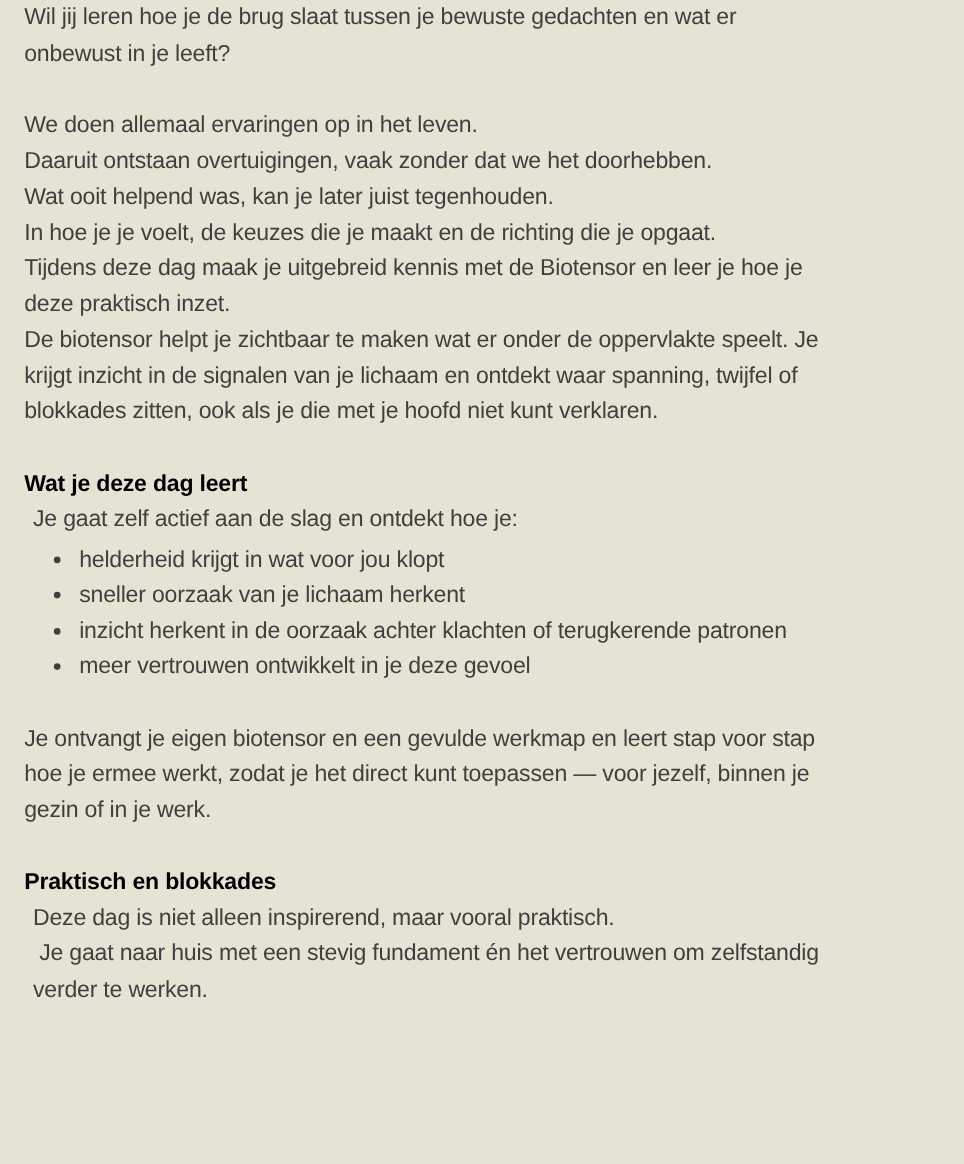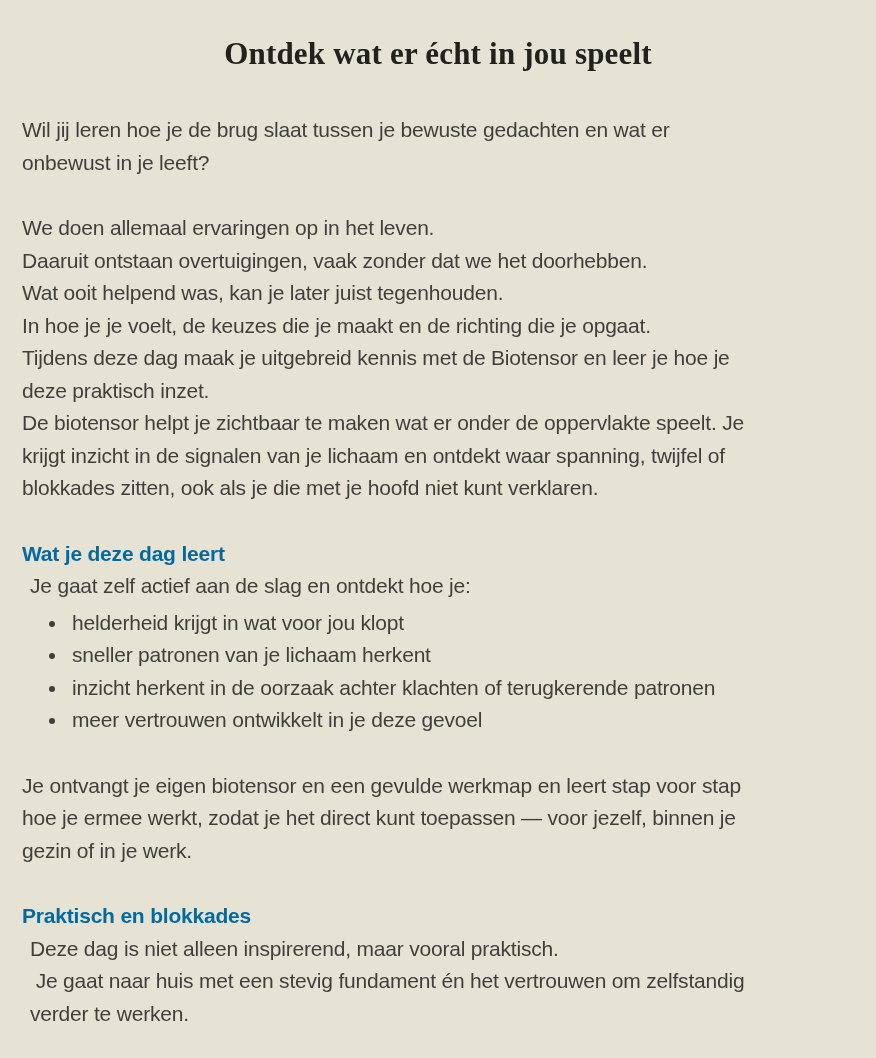--- a/index.html
+++ b/index.html
@@ -41,21 +41,21 @@
     white-space: pre-wrap;
     margin-bottom: 33px;
   }
 
   .section { margin-bottom: 33px; }
 
   .section-heading {
     font-size: 21px;
     line-height: 32.5px;
     font-weight: 700;
-    color: #0369a1;
+    color: #000000;
     letter-spacing: -0.2px;
   }
 
   .lead-line {
     font-size: 21px;
     line-height: 32.5px;
     letter-spacing: -0.2px;
     white-space: pre-wrap;
     margin-left: 8px;
   }
@@ -71,32 +71,31 @@
     line-height: 32.5px;
     letter-spacing: -0.2px;
     padding-left: 4px;
   }
 </style>
 </head>
 <body>
 
 <div class="page">
 
-  <h1 class="page-title">Ontdek wat er écht in jou speelt</h1>
 
   <p class="body-text">Wil jij leren hoe je de brug slaat tussen je bewuste gedachten en wat er<br>onbewust in je leeft?</p>
 
   <p class="body-text">We doen allemaal ervaringen op in het leven.<br>Daaruit ontstaan overtuigingen, vaak zonder dat we het doorhebben.<br>Wat ooit helpend was, kan je later juist tegenhouden.<br>In hoe je je voelt, de keuzes die je maakt en de richting die je opgaat.<br>Tijdens deze dag maak je uitgebreid kennis met de Biotensor en leer je hoe je<br>deze praktisch inzet.<br>De biotensor helpt je zichtbaar te maken wat er onder de oppervlakte speelt. Je<br>krijgt inzicht in de signalen van je lichaam en ontdekt waar spanning, twijfel of<br>blokkades zitten, ook als je die met je hoofd niet kunt verklaren.</p>
 
   <div class="section">
     <h2 class="section-heading">Wat je deze dag leert</h2>
     <p class="lead-line">Je gaat zelf actief aan de slag en ontdekt hoe je:</p>
     <ul class="bullet-list">
       <li>helderheid krijgt in wat voor jou klopt</li>
-      <li>sneller patronen van je lichaam herkent</li>
+      <li>sneller oorzaak van je lichaam herkent</li>
       <li>inzicht herkent in de oorzaak achter klachten of terugkerende patronen</li>
       <li>meer vertrouwen ontwikkelt in je deze gevoel</li>
     </ul>
   </div>
 
   <p class="body-text">Je ontvangt je eigen biotensor en een gevulde werkmap en leert stap voor stap<br>hoe je ermee werkt, zodat je het direct kunt toepassen — voor jezelf, binnen je<br>gezin of in je werk.</p>
 
   <div class="section">
     <h2 class="section-heading">Praktisch en blokkades</h2>
     <p class="lead-line">Deze dag is niet alleen inspirerend, maar vooral praktisch.<br> Je gaat naar huis met een stevig fundament én het vertrouwen om zelfstandig<br>verder te werken.</p>

